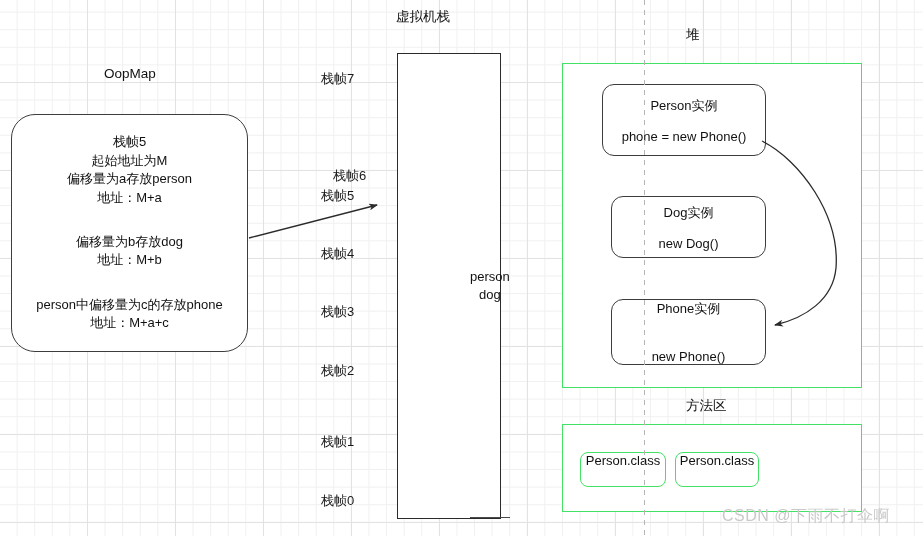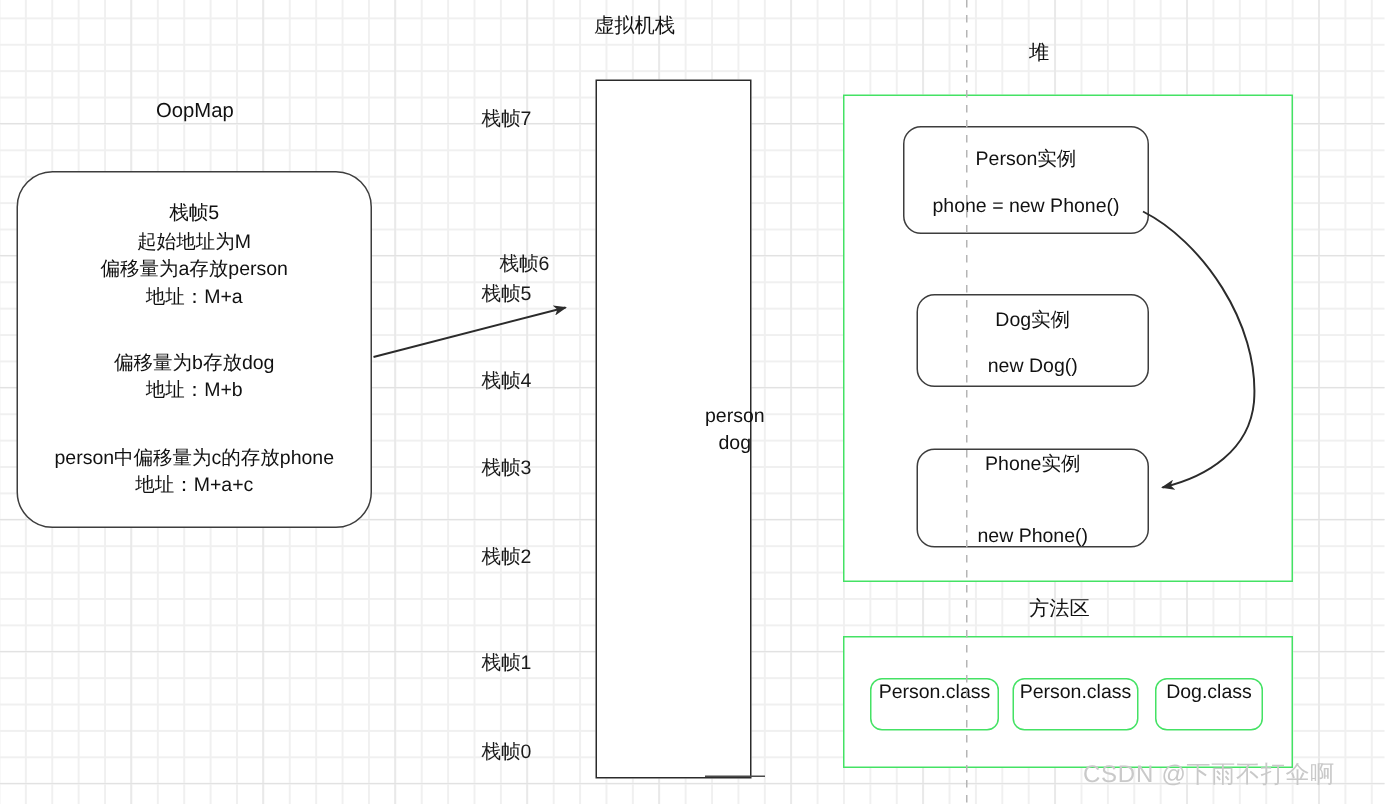--- a/index.html
+++ b/index.html
@@ -250,23 +250,20 @@
   <div class="lbl section-title" style="left:676px; top:398px;margin-left:10px;">方法区</div>
 
   <div class="region-box method-region"></div>
 
   <div class="class-box class-person">
     <span>Person.class</span>
   </div>
   <div class="class-box class-phone">
     <span>Person.class</span>
   </div>
-  <div class="class-box class-dog">
-    <span>Dog.class</span>
-  </div>
 
   <svg id="overlay" viewBox="0 0 923 536" xmlns="http://www.w3.org/2000/svg">
     <defs>
       <marker id="arrowhead" markerWidth="9" markerHeight="7" refX="8" refY="3.5" orient="auto" markerUnits="userSpaceOnUse">
         <path d="M0,0 L9,3.5 L0,7 L2.4,3.5 Z" fill="#2b2b2b"></path>
       </marker>
     </defs>
 
     <line x1="644.5" y1="0" x2="644.5" y2="536" stroke="#b5b5b5" stroke-width="1" stroke-dasharray="5 5"></line>
 

